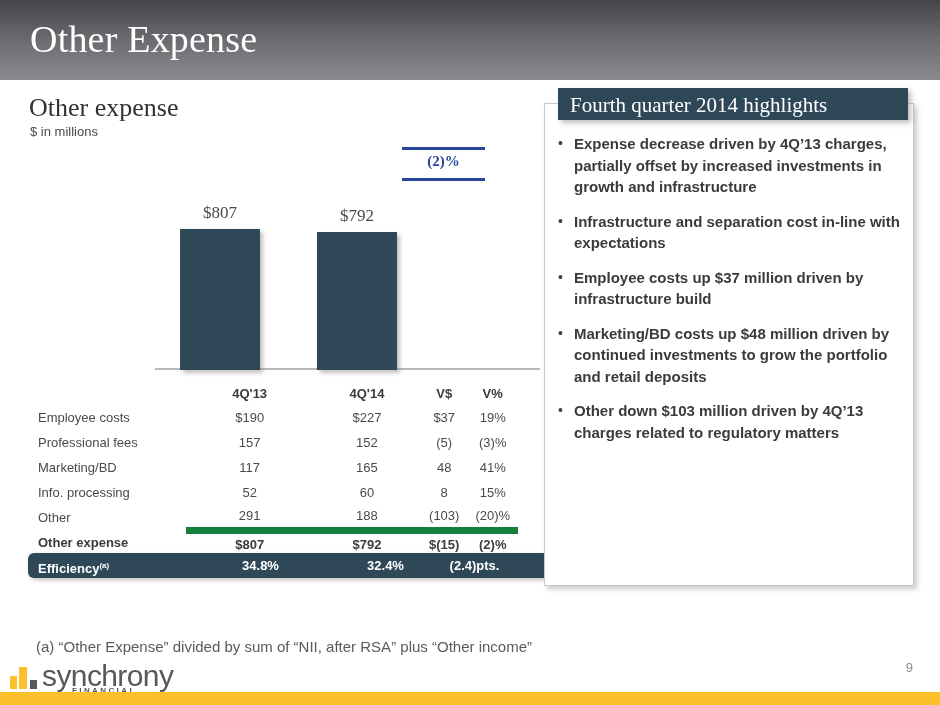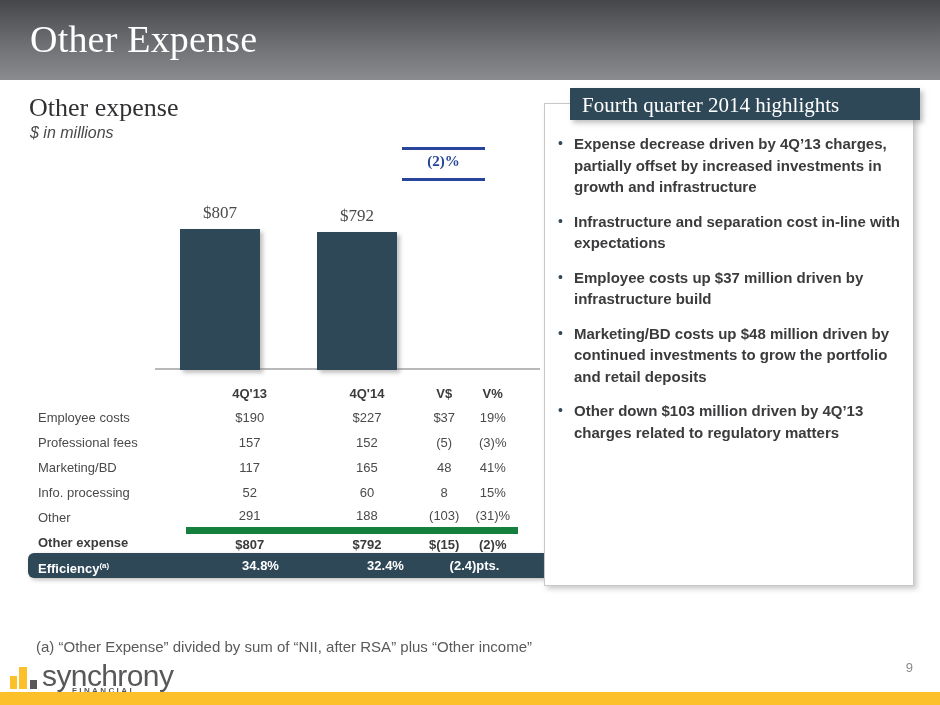--- a/index.html
+++ b/index.html
@@ -26,21 +26,21 @@
   }
 
   
   .sec-title{
     position:absolute;left:29px;top:93px;
     font-family:"Liberation Serif", serif;
     font-size:26px;color:#313134;font-weight:400;white-space:nowrap;
   }
   .sec-sub{
     position:absolute;left:30px;top:124px;
-    font-size:16px;color:#4a4a4c;white-space:nowrap;font-style:italic;
+    font-size:13px;color:#4a4a4c;white-space:nowrap;
   }
 
   
   .callout{
     position:absolute;left:402px;top:147px;width:83px;height:34px;
   }
   .callout .rule{
     position:absolute;left:0;width:83px;height:3px;background:#27459b;
   }
   .callout .rule.top{top:0;}
@@ -101,21 +101,21 @@
   .eff-bar .e-b{left:300px;width:115px;text-align:center;}
   .eff-bar .e-d{left:415px;width:63px;text-align:center;}
 
   
   .panel{
     position:absolute;left:544px;top:103px;width:368px;height:481px;
     background:#ffffff;border:1px solid #c9c9cb;
     box-shadow:3px 3px 5px rgba(140,140,140,.45);
   }
   .panel-head{
-    position:absolute;left:570px;top:88px;width:350px;height:32px;
+    position:absolute;left:558px;top:88px;width:350px;height:32px;
     background:#2f4858;
     box-shadow:3px 3px 5px rgba(140,140,140,.55);
   }
   .panel-head span{
     display:block;padding:2px 0 0 12px;
     font-family:"Liberation Serif", serif;
     font-size:21px;color:#ffffff;white-space:nowrap;line-height:30px;
   }
   .bullets{
     position:absolute;left:556px;top:133px;width:350px;
@@ -231,21 +231,21 @@
         <td class="c-b">60</td>
         <td class="c-c">8</td>
         <td class="c-d">15%</td>
       </tr>
 
       <tr>
         <td class="c-label">Other</td>
         <td class="c-a underlined">291</td>
         <td class="c-b underlined">188</td>
         <td class="c-c underlined">(103)</td>
-        <td class="c-d underlined">(31)%</td>
+        <td class="c-d underlined">(20)%</td>
       </tr>
 
       <tr class="total">
         <td class="c-label">Other expense</td>
         <td class="c-a">$807</td>
         <td class="c-b">$792</td>
         <td class="c-c">$(15)</td>
         <td class="c-d">(2)%</td>
       </tr>
     </tbody>

